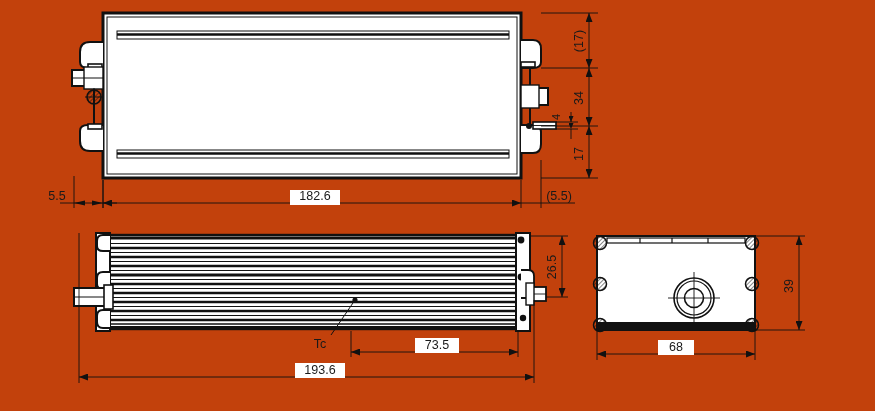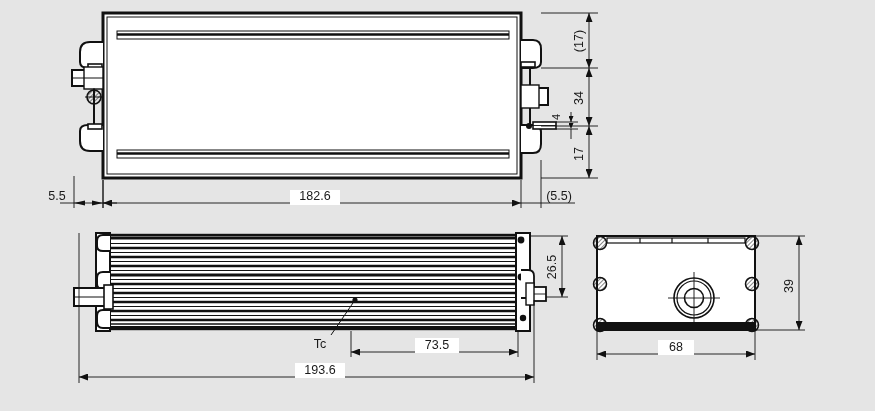--- a/index.html
+++ b/index.html
@@ -1,18 +1,18 @@
 <!DOCTYPE html>
 <html><head>
 <meta charset="utf-8">
 <style>
   html,body{margin:0;padding:0;background:#ffffff;}
   body{width:875px;height:411px;overflow:hidden;
        font-family:"Liberation Sans", sans-serif;}
-  #stage{position:relative;width:875px;height:411px;background:#e5e5e5;}
+  #stage{position:relative;width:875px;height:411px;background:#c2410c;}
   svg{display:block;}
   text{font-family:"Liberation Sans", sans-serif;fill:#1a1a1a;}
 </style>
 </head>
 <body>
 
 <div id="stage">
 <svg width="875" height="411" viewBox="0 0 875 411">
 
   <defs>

